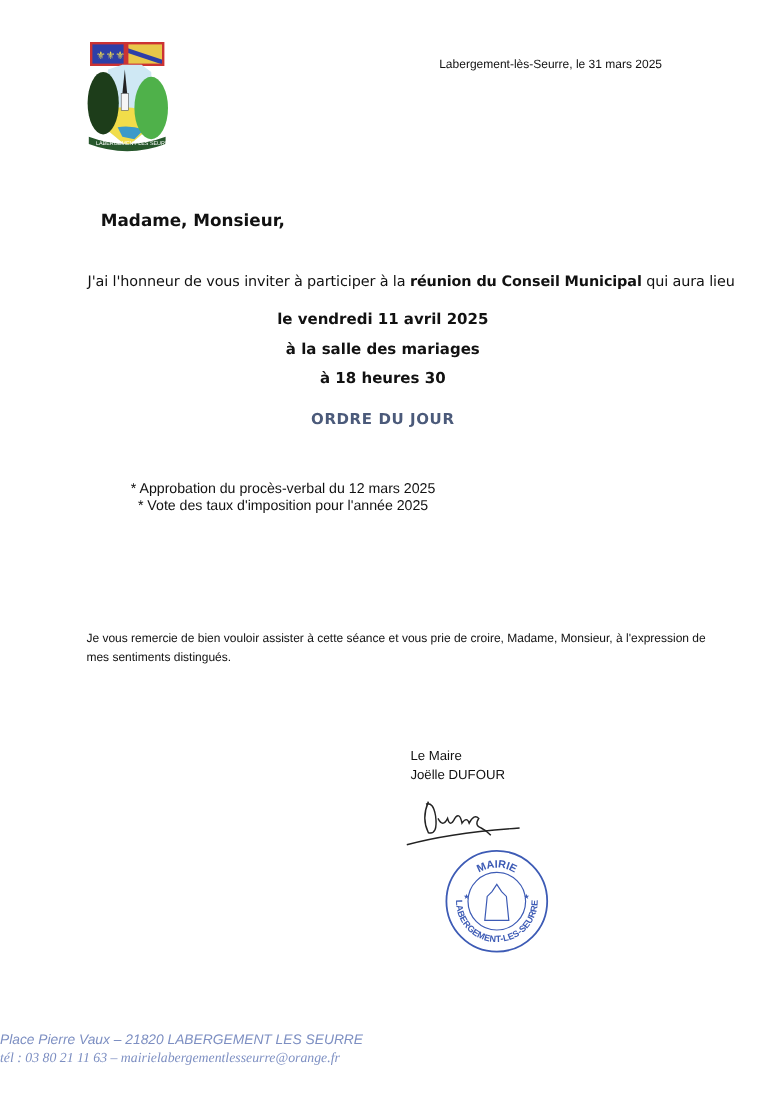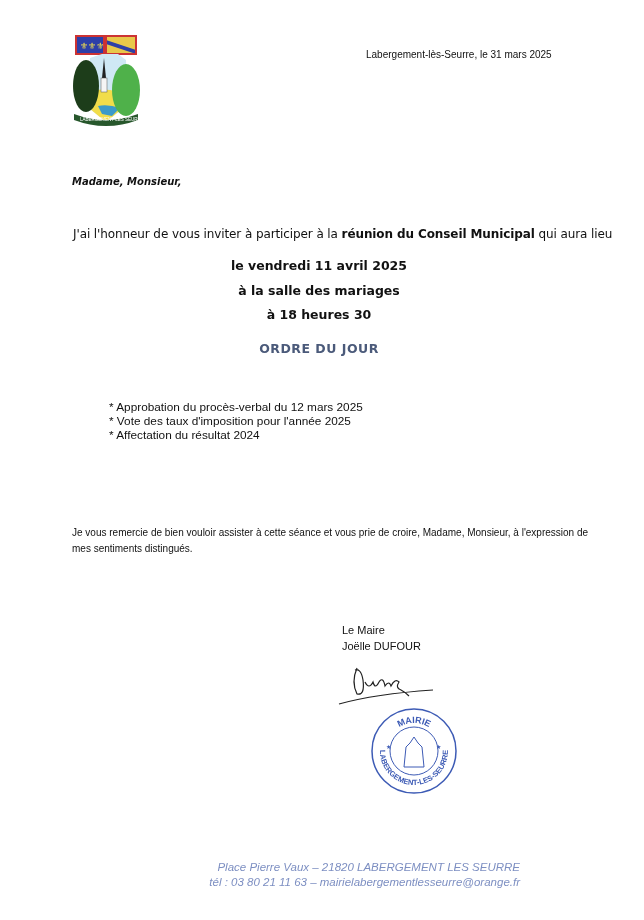--- a/index.html
+++ b/index.html
@@ -1,36 +1,36 @@
 <!DOCTYPE html>
 <html><head>
 <meta charset="utf-8">
 <style>
   html, body { margin:0; padding:0; background:#ffffff; }
   body { width:644px; height:920px; position:relative; overflow:hidden; font-family:"Liberation Sans", sans-serif; color:#111; }
   .abs { position:absolute; }
   .crest { left:68px; top:34px; width:76px; height:96px; }
   .place-date { left:366px; top:49px; font-size:10px; }
   .comic { font-family:"DejaVu Sans", sans-serif; }
-  .salutation { left:72px; top:176px; font-size:10px; font-weight:bold;font-style:italic; }
+  .salutation { left:84px; top:176px; font-size:14px; font-weight:bold; }
   .intro { left:73px; top:227px; font-size:12px; letter-spacing:-0.1px; }
   .intro b { font-weight:bold; }
   .center { left:0; width:644px; text-align:center; font-weight:bold; font-size:12.5px; }
   .l1 { top:258px; left:-3px; }
   .l2 { top:283px; left:-3px; }
   .l3 { top:307px; left:-3px; }
   .agenda-title { top:341px; left:-3px; color:#4b5a7a; font-weight:bold; font-size:12.5px; letter-spacing:0.5px; }
-  .agenda { left:109px; top:400px; font-size:11.8px; line-height:14.2px; margin:0; padding:0; list-style:none; }
+  .agenda { left:109px; top:400px; font-size:11.8px; line-height:14.2px; margin:0; padding:0; list-style:none;text-align:center; }
   .closing { left:72px; top:525px; width:530px; font-size:10px; line-height:16px; }
   .sign { left:342px; top:622px; font-size:11px; line-height:16px; }
   .signature { left:335px; top:660px; width:110px; height:45px; }
   .stamp { left:370px; top:707px; width:88px; height:88px; }
-  .footer { left:0; width:520px; text-align:right; color:#7d8fc2; font-style:italic; font-size:11.5px; line-height:15px; }
+  .footer { left:0; width:520px; text-align:left; color:#7d8fc2; font-style:italic; font-size:11.5px; line-height:15px; }
   .f1 { top:860px; }
-  .f2 { top:875px; }
+  .f2 { top:875px;font-family:Liberation Serif, serif; }
 </style>
 </head>
 <body>
 
 <svg class="abs crest" viewBox="0 0 76 96">
   <rect x="8" y="2" width="28" height="18" fill="#2d3fa8"></rect>
   <rect x="8" y="2" width="28" height="18" fill="none" stroke="#c33" stroke-width="2"></rect>
   <text x="12" y="15" font-size="9" fill="#f5e04a">⚜⚜⚜</text>
   <rect x="38" y="2" width="30" height="18" fill="#e8c84a"></rect>
   <path d="M38 6 L68 16 L68 20 L38 10Z" fill="#2d3fa8"></path>
@@ -54,21 +54,20 @@
 
 <div class="abs comic center l1">le vendredi 11 avril 2025</div>
 <div class="abs comic center l2">à la salle des mariages</div>
 <div class="abs comic center l3">à 18 heures 30</div>
 
 <div class="abs comic center agenda-title">ORDRE DU JOUR</div>
 
 <ul class="abs agenda">
   <li>* Approbation du procès-verbal du 12 mars 2025</li>
   <li>* Vote des taux d'imposition pour l'année 2025</li>
-  <li>* Affectation du résultat 2024</li>
 </ul>
 
 <div class="abs closing">Je vous remercie de bien vouloir assister à cette séance et vous prie de croire, Madame, Monsieur, à l'expression de mes sentiments distingués.</div>
 
 <div class="abs sign">
   <div>Le Maire</div>
   <div>Joëlle DUFOUR</div>
 </div>
 
 <svg class="abs signature" viewBox="0 0 110 45">

